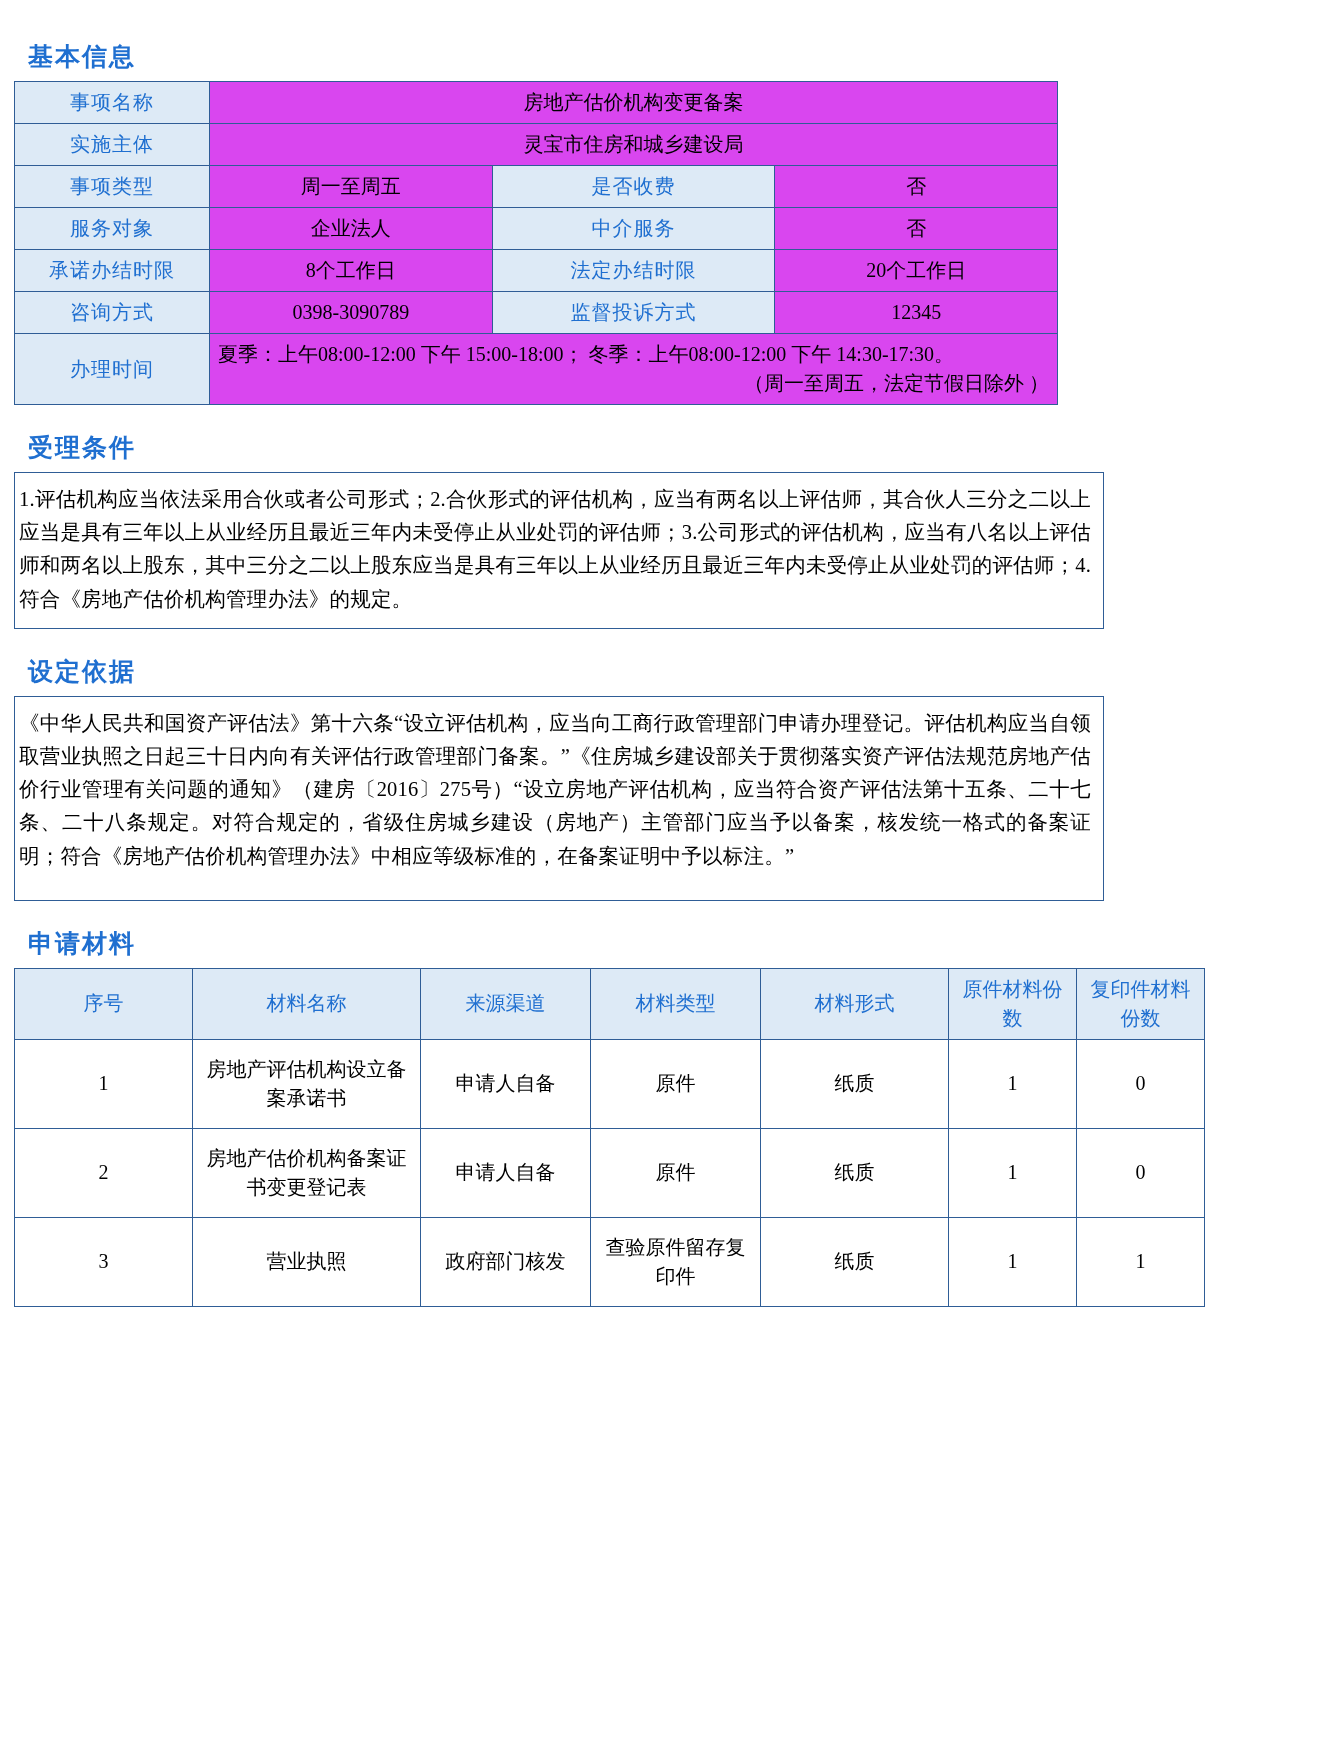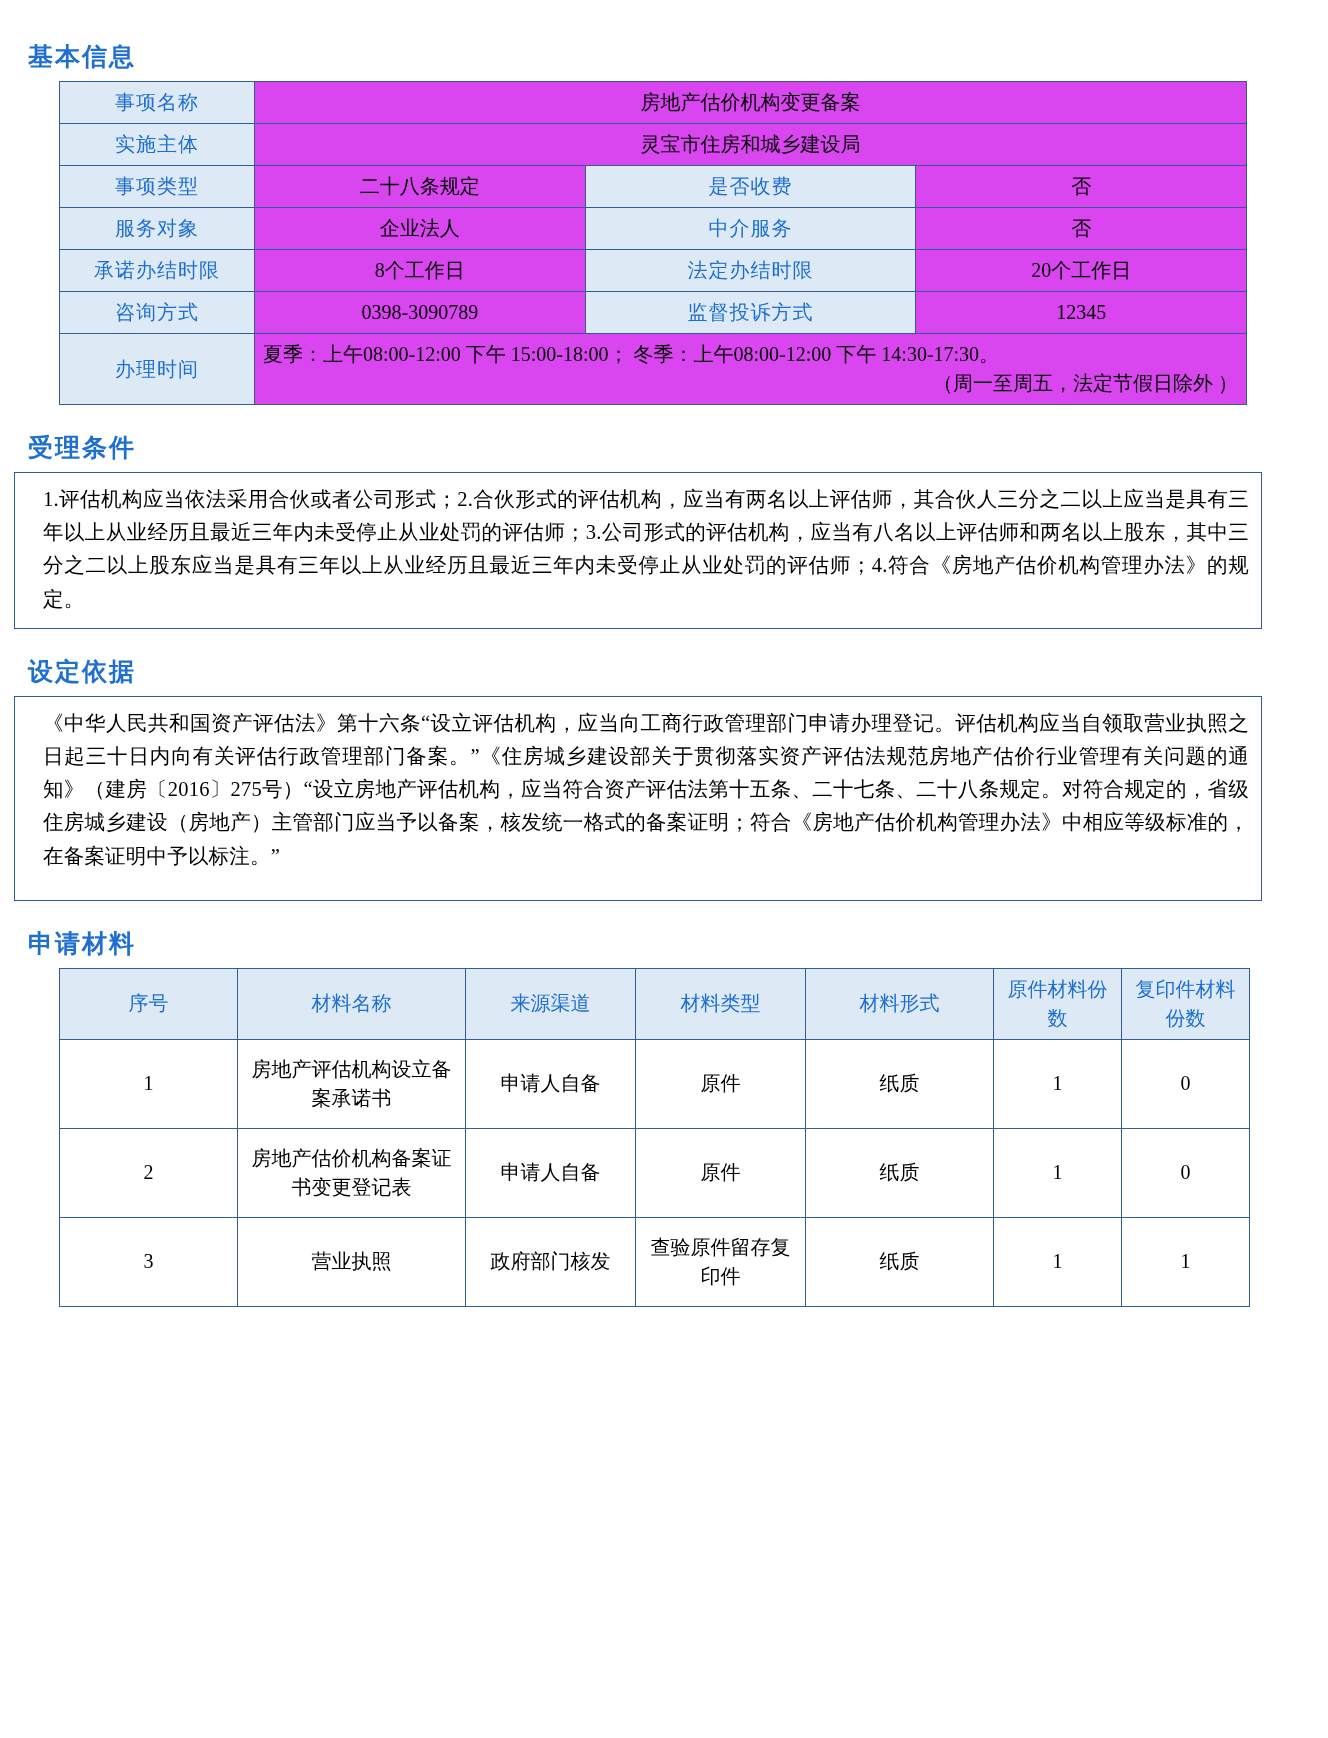--- a/index.html
+++ b/index.html
@@ -20,23 +20,22 @@
   .section-title {
     color: #1f6fd0;
     font-family: "Liberation Sans", sans-serif;
     font-weight: bold;
     font-size: 25px;
     letter-spacing: 2px;
     margin: 26px 0 8px 14px;
   }
   table.grid {
     border-collapse: collapse;
-    width: 1188px;
+    width: 1044px;
     table-layout: fixed;
-    margin-left: 45px;
   }
   table.grid td, table.grid th {
     border: 1px solid #2f5d96;
     font-size: 20px;
     padding: 6px 8px;
     vertical-align: middle;
     text-align: center;
     line-height: 1.45;
   }
   td.label {
@@ -57,24 +56,24 @@
   .hours-line1 {
     display: block;
     text-align: left;
     white-space: nowrap;
   }
   .hours-line2 {
     display: block;
     text-align: right;
   }
   .para-box {
-    width: 1248px;
+    width: 1090px;
     box-sizing: border-box;
     border: 1px solid #2f5d96;
-    padding: 10px 12px 12px 28px;
+    padding: 10px 12px 12px 4px;
     font-size: 20.5px;
     line-height: 1.62;
     text-align: justify;
     letter-spacing: 0.2px;
   }
   .para-box.tall {
     min-height: 205px;
   }
   .mat-head td {
     background: #ddeaf6;
@@ -99,21 +98,21 @@
         <tr>
       <td class="label">事项名称</td>
       <td class="value" colspan="3">房地产估价机构变更备案</td>
     </tr>
     <tr>
       <td class="label">实施主体</td>
       <td class="value" colspan="3">灵宝市住房和城乡建设局</td>
     </tr>
     <tr>
       <td class="label">事项类型</td>
-      <td class="value">二十八条规定</td>
+      <td class="value">周一至周五</td>
       <td class="label">是否收费</td>
       <td class="value">否</td>
     </tr>
     <tr>
       <td class="label">服务对象</td>
       <td class="value">企业法人</td>
       <td class="label">中介服务</td>
       <td class="value">否</td>
     </tr>
     <tr>

